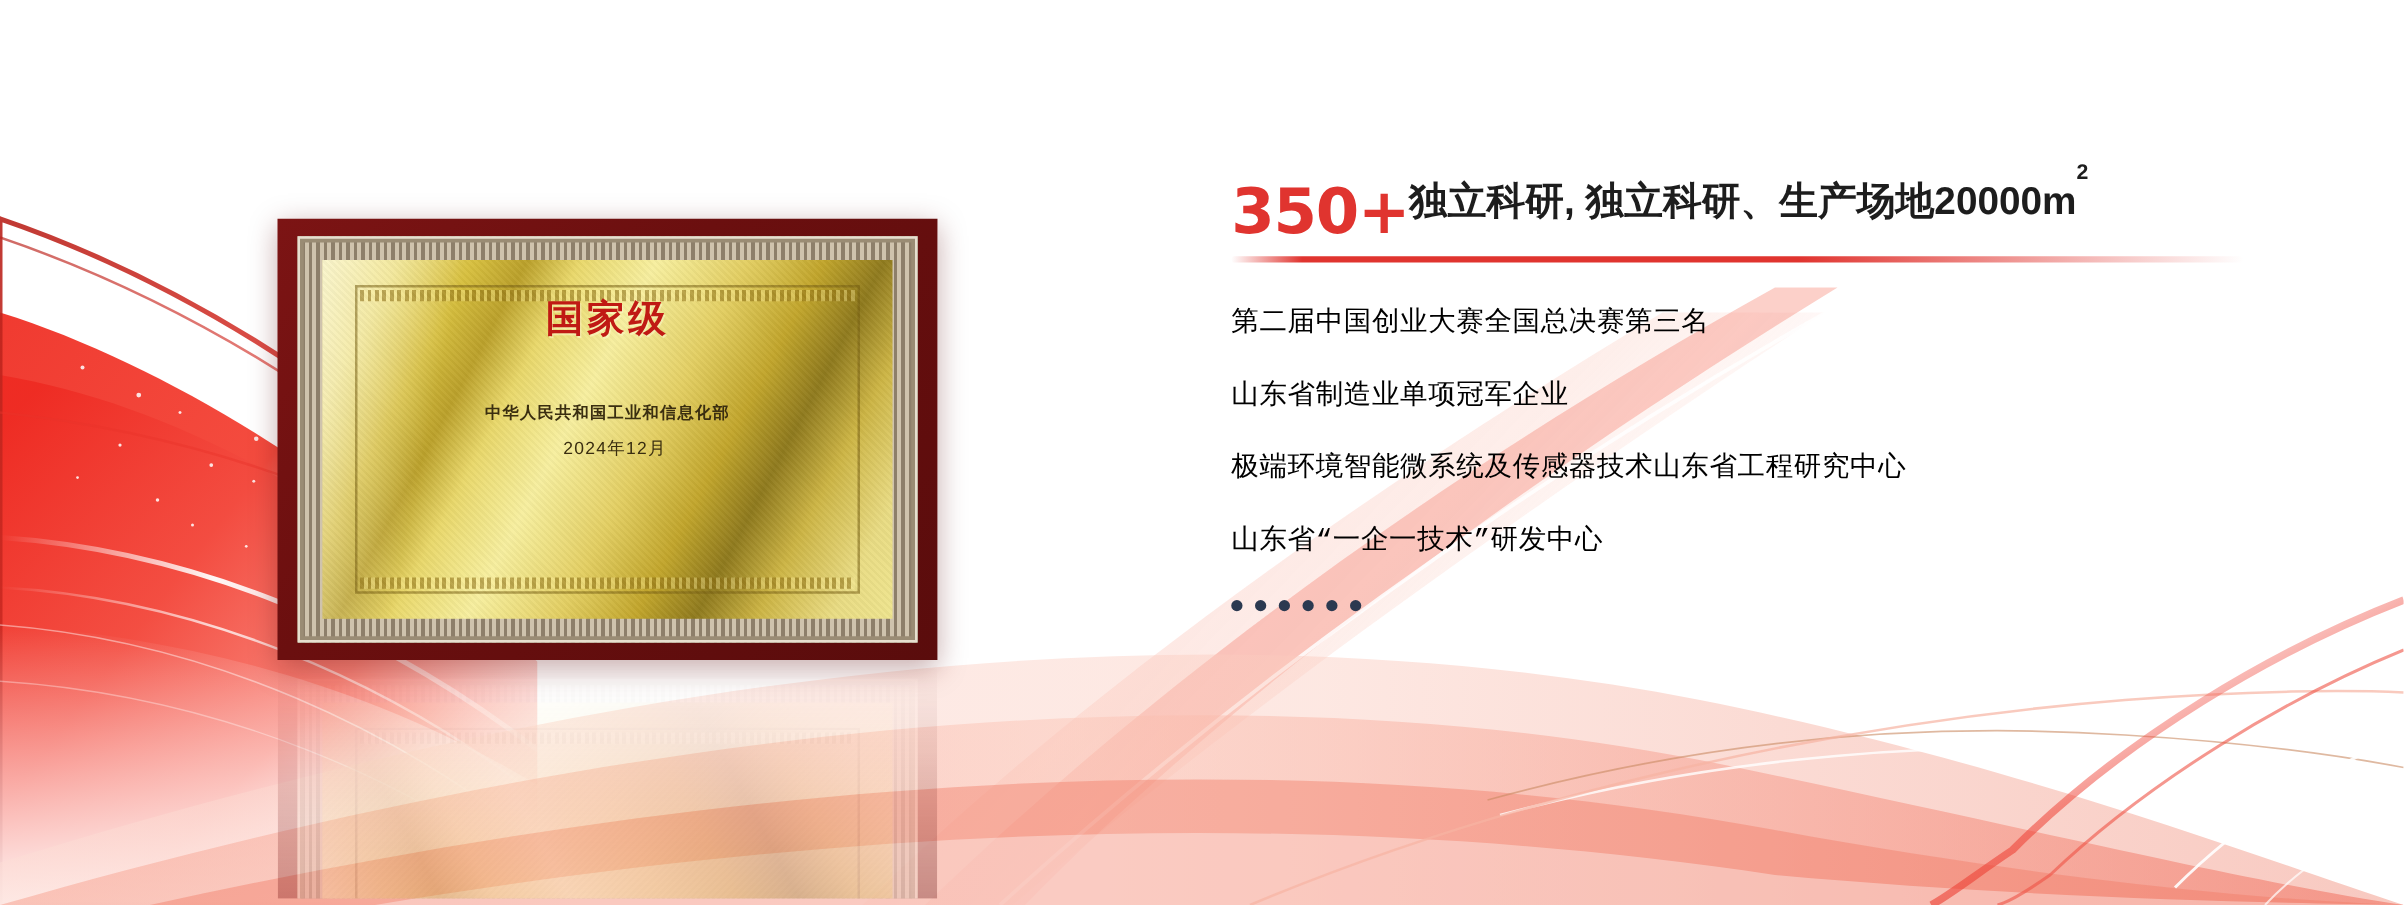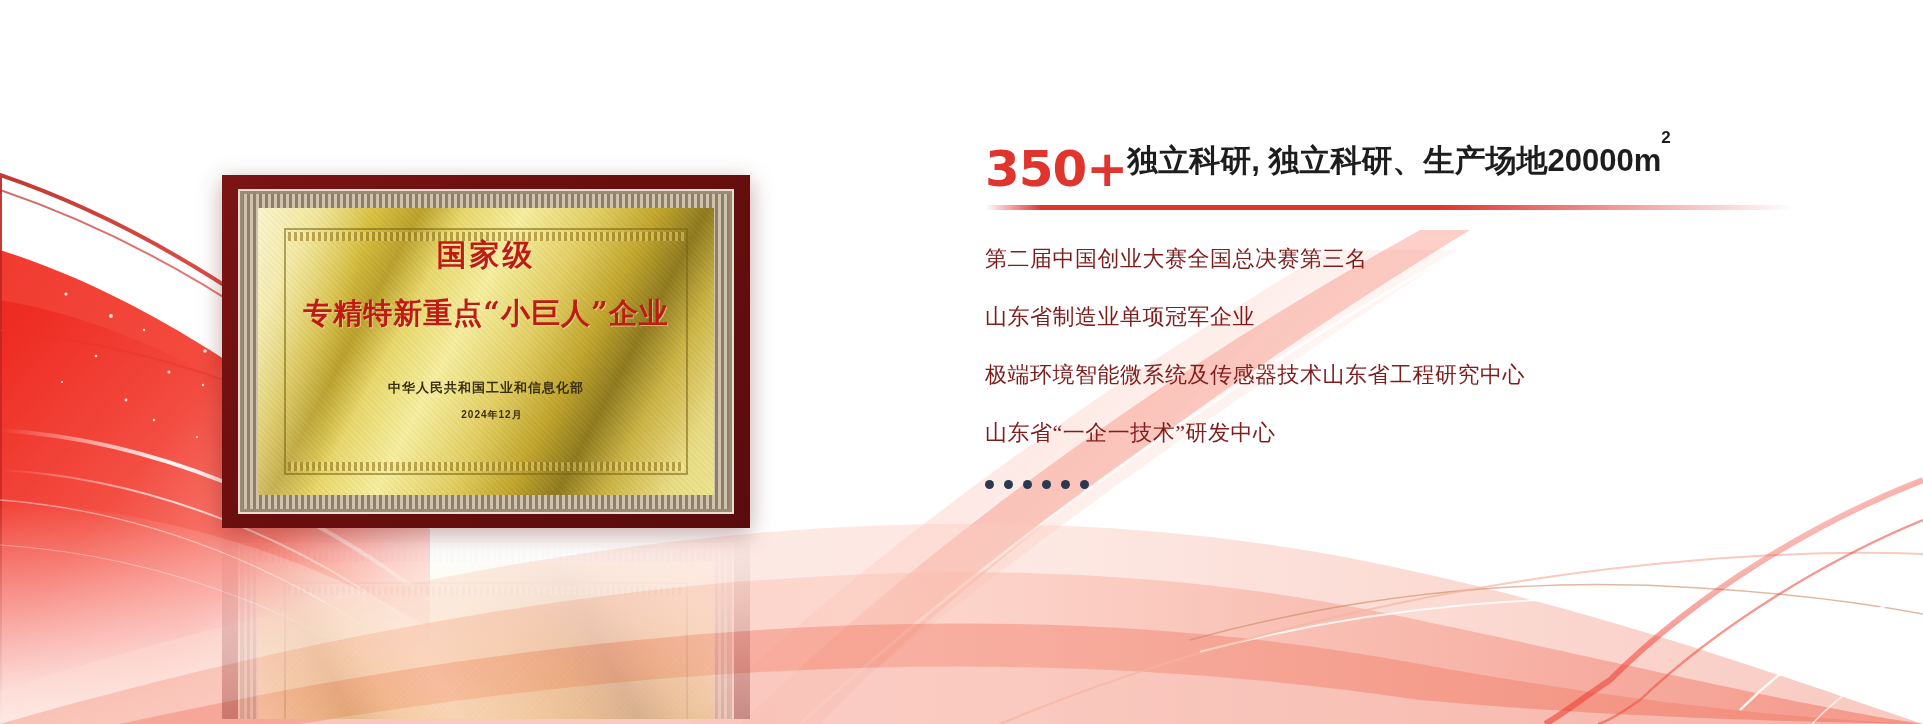--- a/index.html
+++ b/index.html
@@ -76,21 +76,21 @@
     font-weight:bold;color:#c01a14;font-size:30px;letter-spacing:3px;
     text-shadow:1px 1px 0 rgba(255,255,220,.45);
   }
   .pl-line2{
     margin-top:18px;
     font-family:"DejaVu Serif","Liberation Serif",serif;
     font-weight:bold;color:#c01a14;font-size:29px;letter-spacing:1px;
     text-shadow:1px 1px 0 rgba(255,255,220,.45);
   }
   .pl-issuer{margin-top:45px;color:#3a2e10;font-size:13px;letter-spacing:1px;font-weight:bold;}
-  .pl-date{margin-top:11px;color:#3a2e10;font-size:10px;letter-spacing:1px;font-weight:bold;margin-left:12px;}
+  .pl-date{margin-top:11px;color:#3a2e10;font-size:14px;letter-spacing:1px;font-weight:normal;margin-left:12px;}
 
   
   .plaque-reflect{
     position:absolute;left:222px;top:529px;width:528px;height:190px;
     overflow:hidden;opacity:.38;
     transform:scaleY(-1);
     -webkit-mask-image:linear-gradient(to top,rgba(0,0,0,0) 0%,rgba(0,0,0,.25) 38%,rgba(0,0,0,.85) 100%);
     mask-image:linear-gradient(to top,rgba(0,0,0,0) 0%,rgba(0,0,0,.25) 38%,rgba(0,0,0,.85) 100%);
     pointer-events:none;
   }
@@ -107,23 +107,23 @@
     color:#1d1d1d;font-size:31px;font-weight:bold;letter-spacing:0px;
     font-family:"Liberation Sans","DejaVu Sans",sans-serif;
   }
   .hl-sup{font-size:17px;vertical-align:super;position:relative;top:-12px;font-weight:bold;}
   .hl-rule{
     margin-top:7px;height:5px;width:810px;border-radius:3px;
     background:linear-gradient(90deg,rgba(224,52,47,0) 0%,#e0342f 7%,#e0342f 56%,rgba(224,52,47,0) 100%);
   }
   .list{margin-top:38px;}
   .list-item{
-    color:#7f1d1d;font-size:22px;line-height:1;margin-bottom:36px;
+    color:#000000;font-size:22px;line-height:1;margin-bottom:36px;
     letter-spacing:.5px;white-space:nowrap;
-    font-family:Liberation Serif, serif;
+    font-family:Liberation Mono, monospace;
     margin-top:33px;
   }
   .dots{display:flex;gap:10px;align-items:center;margin-top:4px;}
   .dots i{width:9px;height:9px;border-radius:50%;background:#2b3950;display:block;}
 </style>
 </head>
 <body>
 
 <div id="stage">
 
@@ -256,21 +256,20 @@
   <div class="plaque-wrap">
     <div class="plaque">
       <div class="plaque-orn">
         <div class="plaque-orn2"></div>
       </div>
       <div class="plaque-gold">
         <div class="plaque-inner"></div>
       </div>
       <div class="plaque-text">
         <div class="pl-line1">国家级</div>
-        <div class="pl-line2">专精特新重点“小巨人”企业</div>
         <div class="pl-issuer">中华人民共和国工业和信息化部</div>
         <div class="pl-date">2024年12月</div>
       </div>
     </div>
   </div>
 
   <div class="right">
 
     <div class="headline">
       <span class="hl-num">350+</span>

